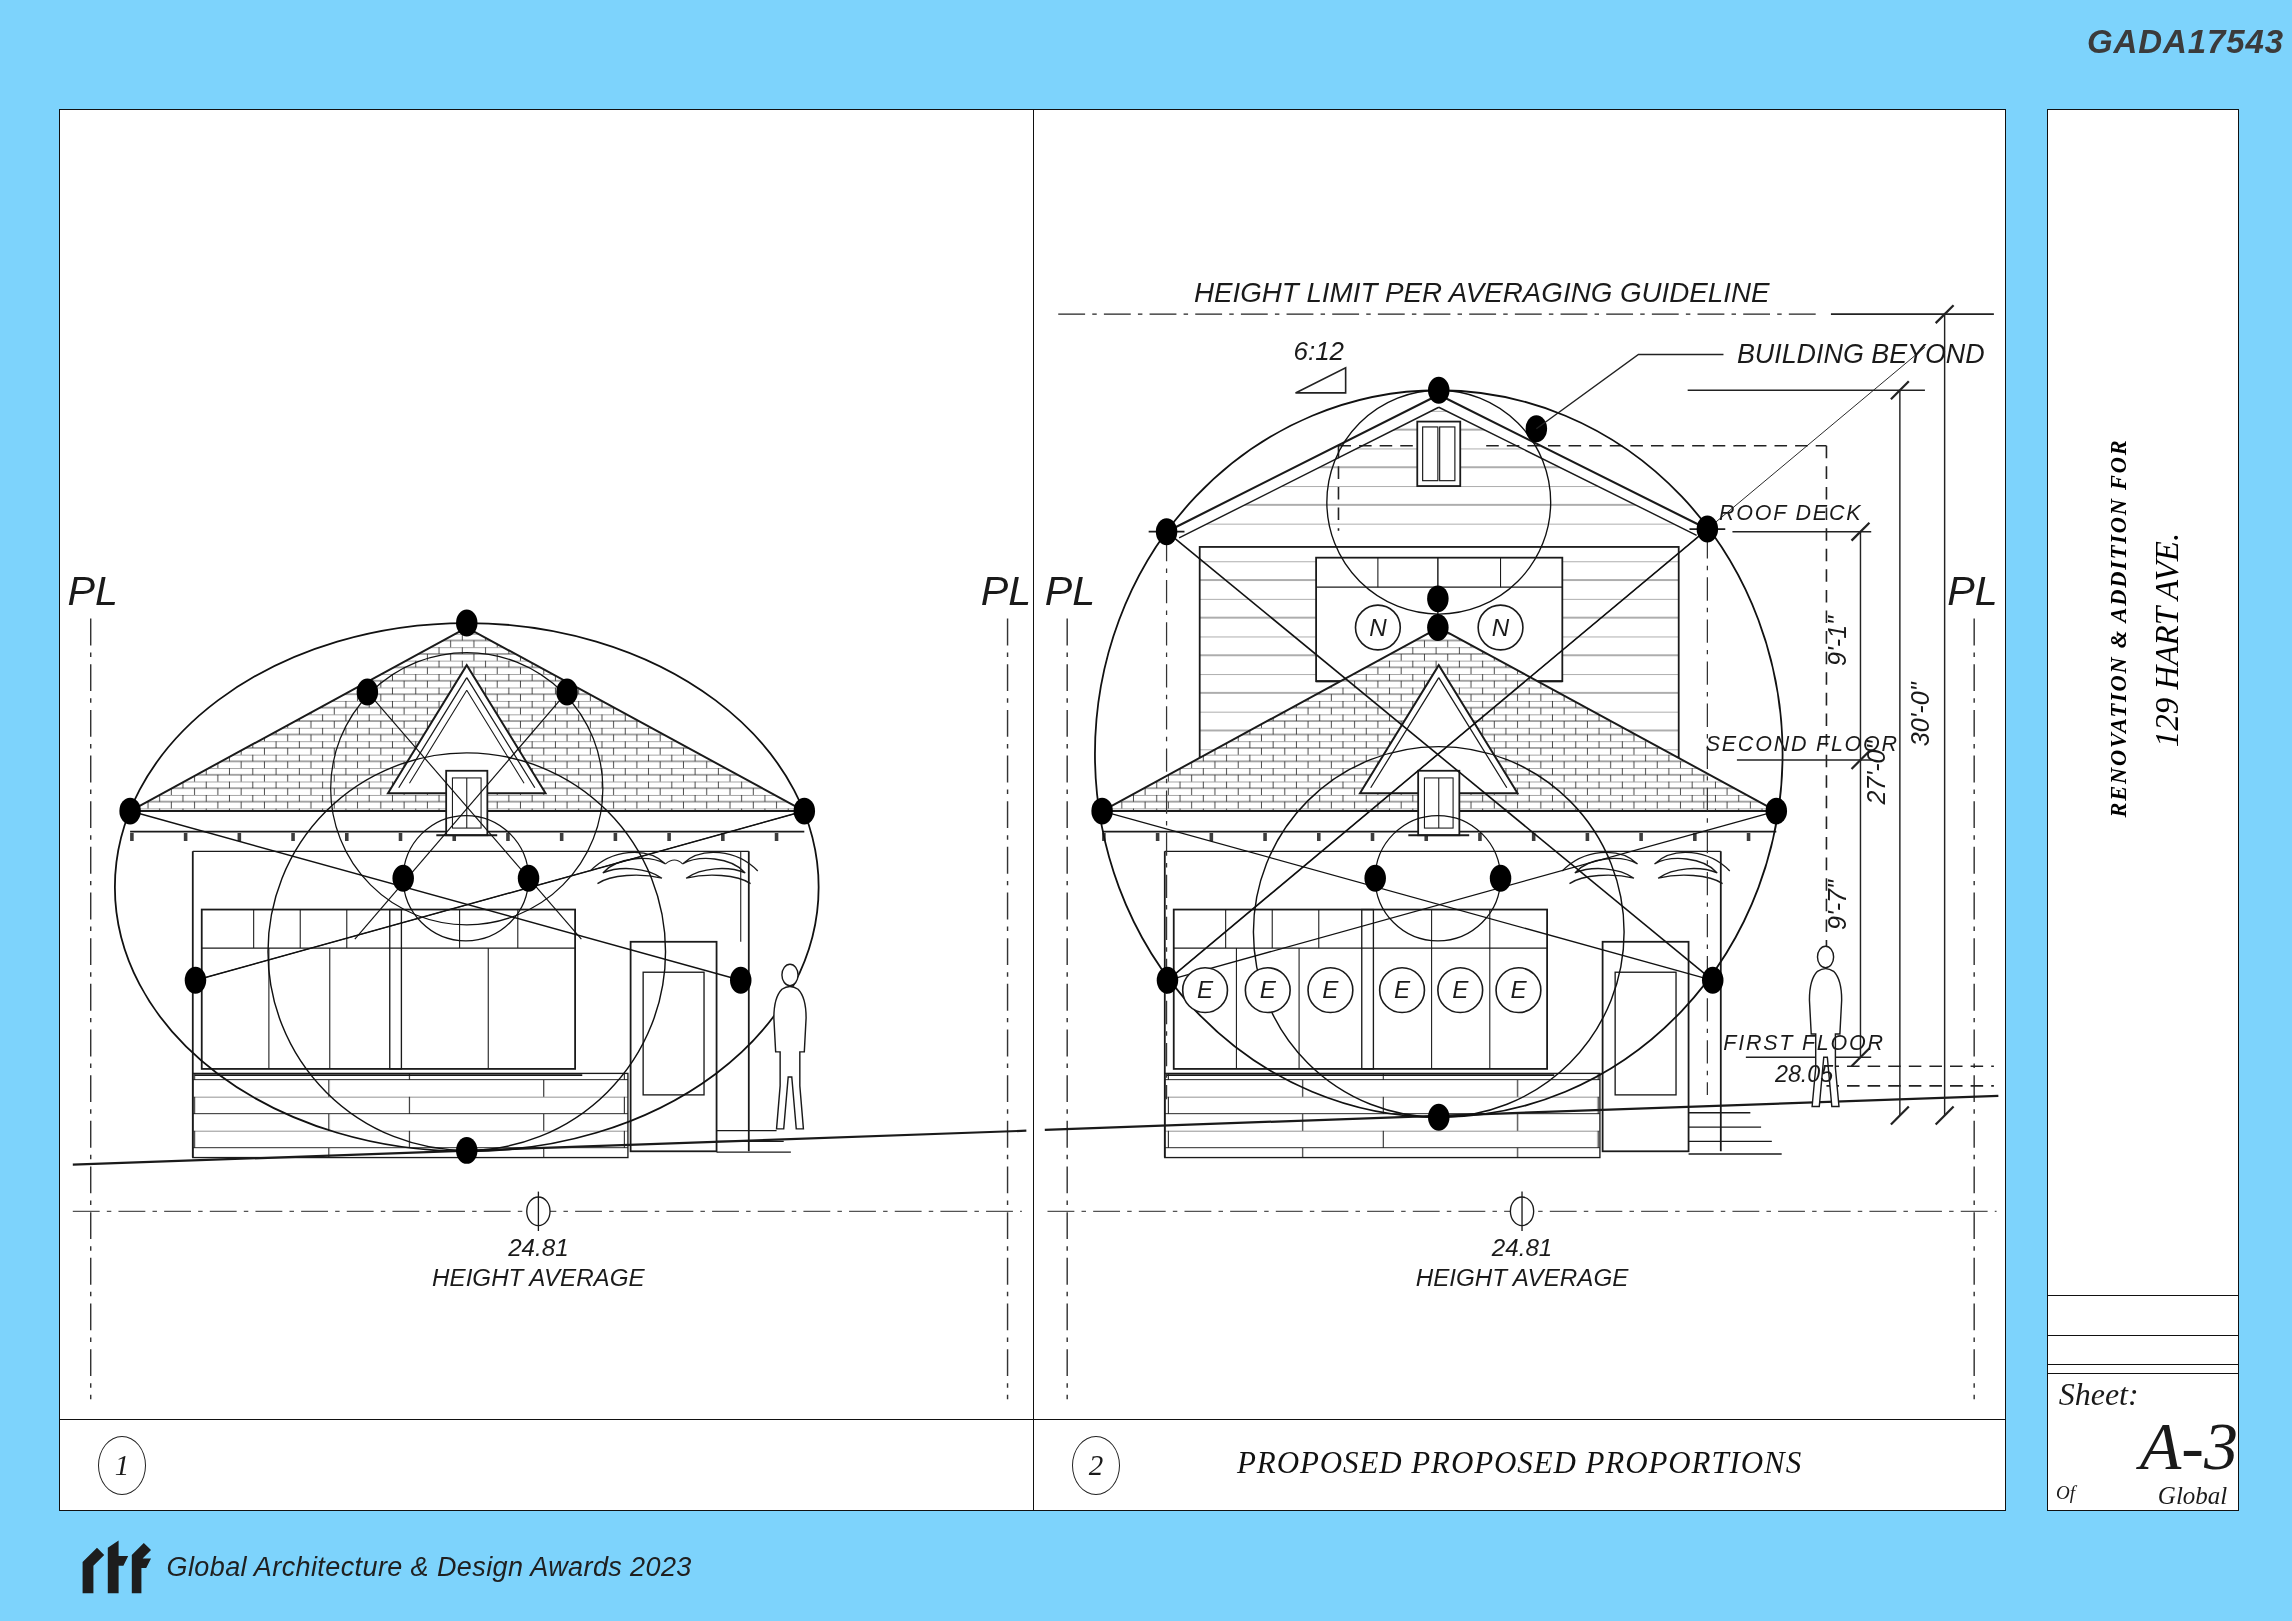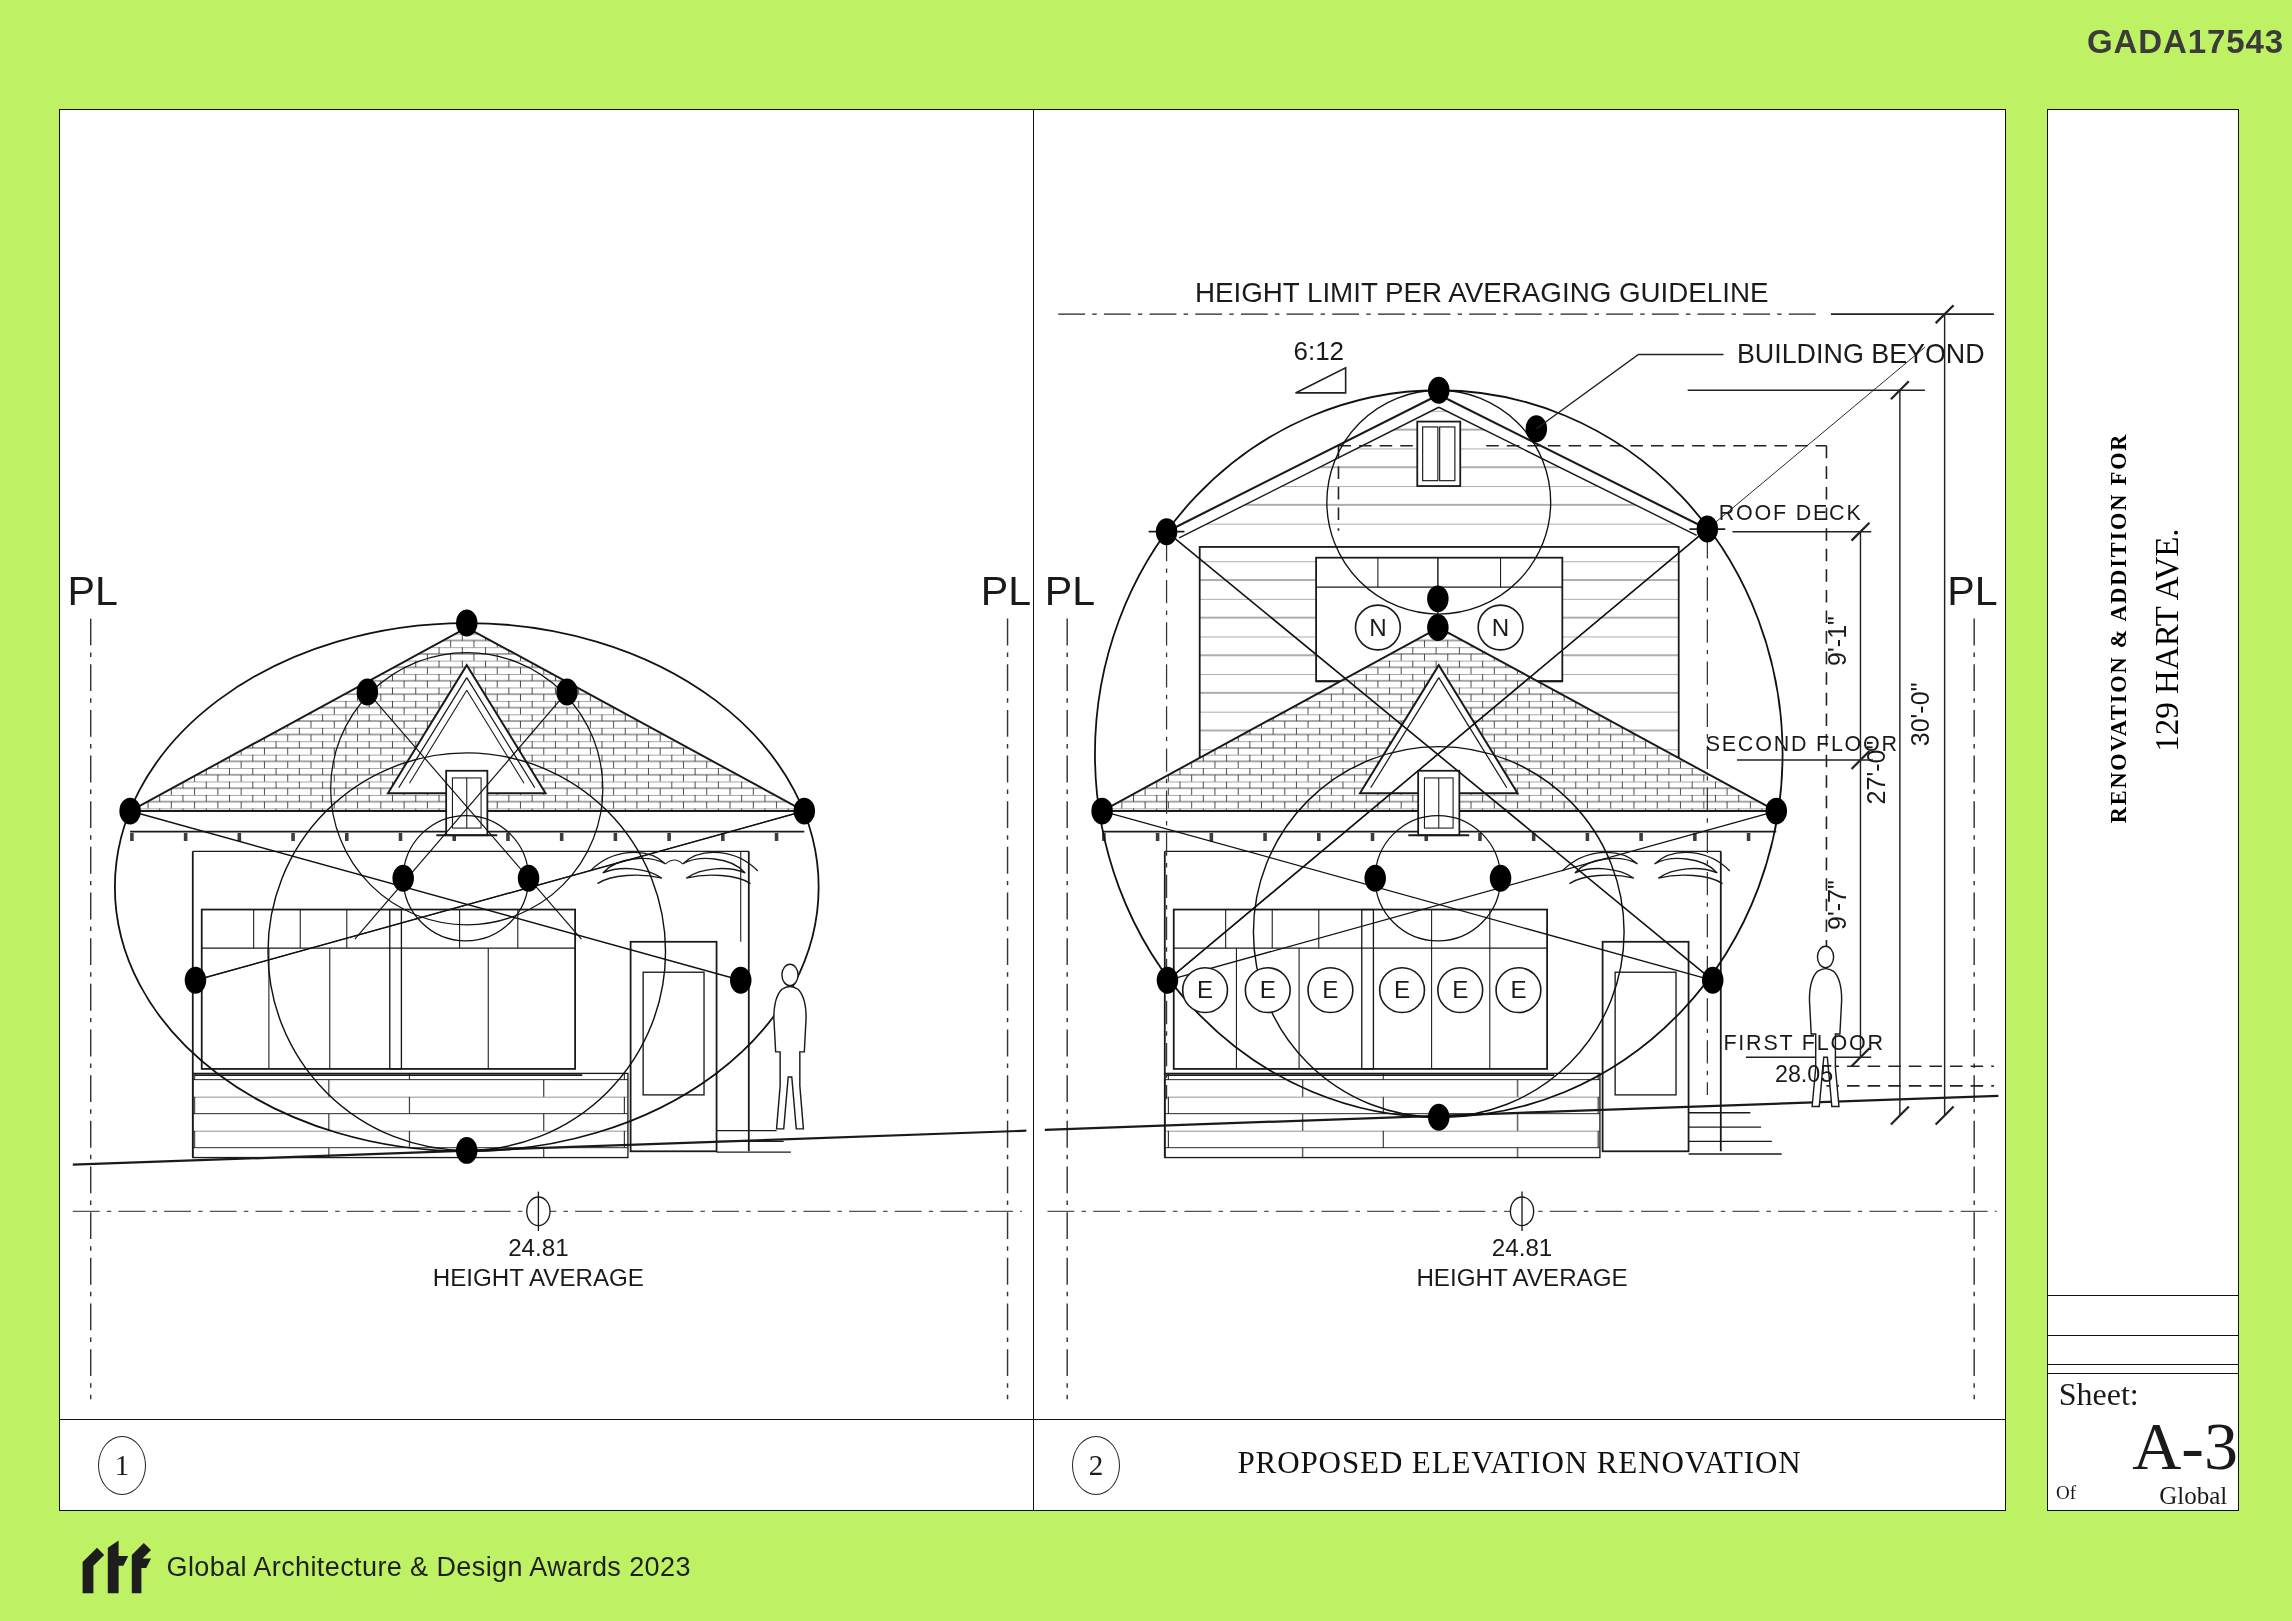--- a/index.html
+++ b/index.html
@@ -1,18 +1,18 @@
 <!DOCTYPE html>
 <html style="font-size:14.3px"><head>
 <meta charset="utf-8">
 <style>
   * { margin:0; padding:0; box-sizing:border-box; }
   html,body { background:#ffffff; }
   body { width:2293px; height:1621px; position:relative; font-family:"Liberation Sans", sans-serif; color:#1a1a1a; }
-  .sheet { position:absolute; inset:0; background:#bef264; }
+  .sheet { position:absolute; inset:0; background:#7dd3fc;font-style:italic; }
 
   .gada { position:absolute; top:23px; right:9px; font-size:33px; font-weight:bold; color:#3b3b3b; letter-spacing:0.9px; }
 
   .panel { position:absolute; top:109px; height:1402px; border:1.8px solid #111; background:#fff; }
   .panel-left  { left:59px;   width:975px; }
   .panel-right { left:1034px; width:972px; border-left:none; }
   .panel svg.draw { position:absolute; left:0; top:0; }
 
   .titlebar { position:absolute; left:0; right:0; bottom:0; height:91px; border-top:1.8px solid #111; }
   .num-circle { position:absolute; left:38px; top:16px; width:48px; height:59px; border:1.8px solid #222;
@@ -379,21 +379,21 @@
         <text x="907" y="888" font-size="28" text-anchor="middle" transform="rotate(-90 907 888)">9'-7"</text>
         <text x="950" y="740" font-size="28" text-anchor="middle" transform="rotate(-90 950 740)">27'-0"</text>
         <text x="1000" y="675" font-size="28" text-anchor="middle" transform="rotate(-90 1000 675)">30'-0"</text>
         <text x="545" y="1280" font-size="27" text-anchor="middle">24.81</text>
         <text x="545" y="1313" font-size="27" text-anchor="middle">HEIGHT AVERAGE</text>
       </g>
     </svg>
 
     <div class="titlebar">
       <div class="num-circle">2</div>
-      <div class="bar-title">PROPOSED ELEVATION RENOVATION</div>
+      <div class="bar-title">PROPOSED PROPOSED PROPORTIONS</div>
     </div>
   </div>
 
   <div class="titleblock">
     <div class="tb-vert tb-v1">RENOVATION &amp; ADDITION FOR</div>
     <div class="tb-vert tb-v2">129 HART AVE.</div>
     <div class="tb-line" style="top:1185px;"></div>
     <div class="tb-line" style="top:1225px;"></div>
     <div class="tb-line" style="top:1254px;"></div>
     <div class="tb-line" style="top:1263px;"></div>

